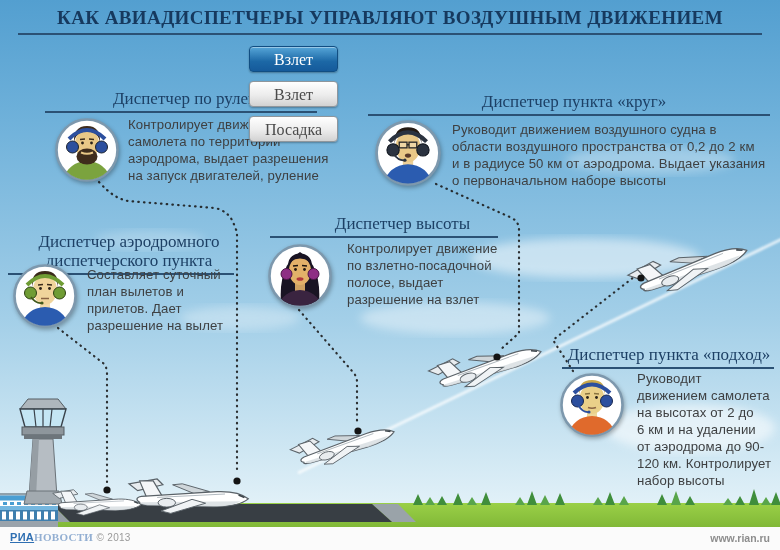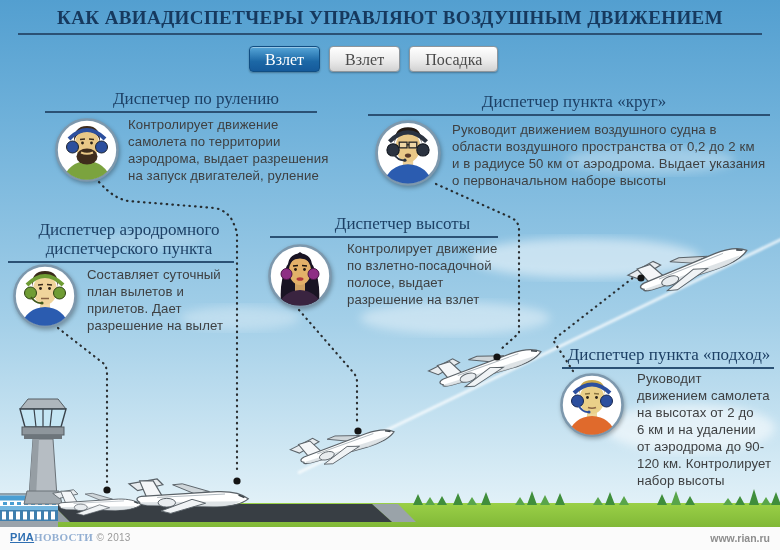--- a/index.html
+++ b/index.html
@@ -11,21 +11,21 @@
   .scene{position:absolute;left:0;top:0;z-index:1;}
 
   
   .title{
     position:absolute;top:7px;left:0;width:100%;text-align:center;z-index:3;
     font-family:"Liberation Serif","DejaVu Serif",serif;
     font-size:19px;font-weight:700;letter-spacing:.4px;color:#16395e;
   }
   .title-rule{position:absolute;top:33px;left:18px;width:744px;height:2px;background:#2b5174;z-index:3;}
 
-  .tabs{position:absolute;top:46px;left:249px;display:flex;gap:9px;z-index:3;}
+  .tabs{position:absolute;top:46px;left:249px;display:flex;gap:9px;z-index:3;flex-direction:column;}
   .tab{
     height:26px;padding:0 15px;border-radius:4px;cursor:pointer;
     font-family:"Liberation Serif","DejaVu Serif",serif;font-size:16px;line-height:25px;
     color:#4a4a4a;border:1px solid #8f969c;
     background:linear-gradient(#ffffff,#ececec 55%,#d2d2d2);
     box-shadow:0 1px 2px rgba(0,0,0,.3);
   }
   .tab.active{
     color:#ffffff;border:1px solid #114e82;
     background:linear-gradient(#56a6d8,#1c68a6 60%,#155a9b);
@@ -237,21 +237,21 @@
         <circle cx="30" cy="40" r="1.6" fill="#2b3340"></circle>
       </g>
     </svg>
     <div class="desc" style="left:84px;top:29px;width:325px;">Руководит движением воздушного судна в
 области воздушного пространства от 0,2 до 2 км
 и в радиусе 50 км от аэродрома. Выдает указания
 о первоначальном наборе высоты</div>
   </div>
 
   <div class="card" style="left:8px;top:220px;width:240px;">
-    <h2 style="padding-left:2px;">Диспетчер аэродромного
+    <h2 style="padding-left:2px;margin-top:12px;">Диспетчер аэродромного
 диспетчерского пункта</h2>
     <div class="rule" style="width:226px;"></div>
     <svg class="avatar" style="left: 4px; top: 43px; --skin: #f0d49b; --hair: #3a2a1a; --shirt: #2b5cb0; --headset: #6f9c34;" width="66" height="66" viewBox="0 0 66 66">
       <defs>
           <clipPath id="c2">
             <circle cx="33" cy="33" r="29.7"></circle>
           </clipPath>
         </defs>
       <circle cx="33" cy="33" r="30.5" fill="#fff" stroke="#7d98ad" stroke-width="2.6"></circle>
       <g clip-path="url(#c2)">

